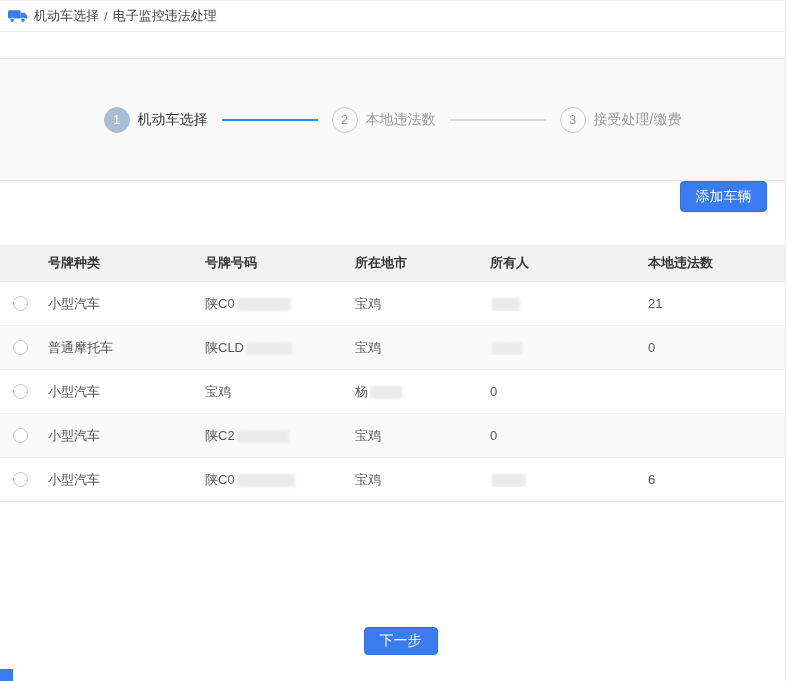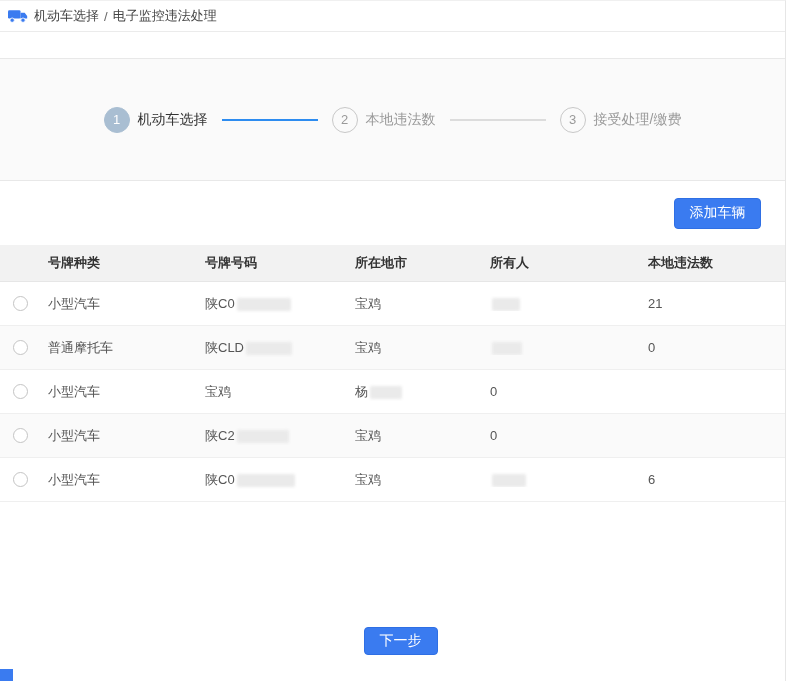--- a/index.html
+++ b/index.html
@@ -46,22 +46,22 @@
     background: #a9bed2; border-color: #a9bed2; color: #fff;
   }
   .step-label { margin-left: 8px; font-size: 14px; color: #999; white-space: nowrap; }
   .step.active .step-label { color: #333; }
   .step-line { width: 96px; height: 2px; background: #dcdcdc; margin: 0 14px; }
   .step-line.done { background: #2d8cf0; }
 
   
   .toolbar {
     height: 64px;
-    display: flex; align-items: center; justify-content: flex-end;
-    padding-right: 24px;
+    display: flex; justify-content: flex-end;
+    padding-right: 18px;
   }
   .btn-primary {
     background: #3a7bf0; color: #fff;
     border: 1px solid #2f6fe4; border-radius: 4px;
     font-size: 14px; cursor: pointer;
     font-family: "Liberation Sans", "DejaVu Sans", sans-serif;
   }
   .btn-add { width: 87px; height: 31px; }
 
   

